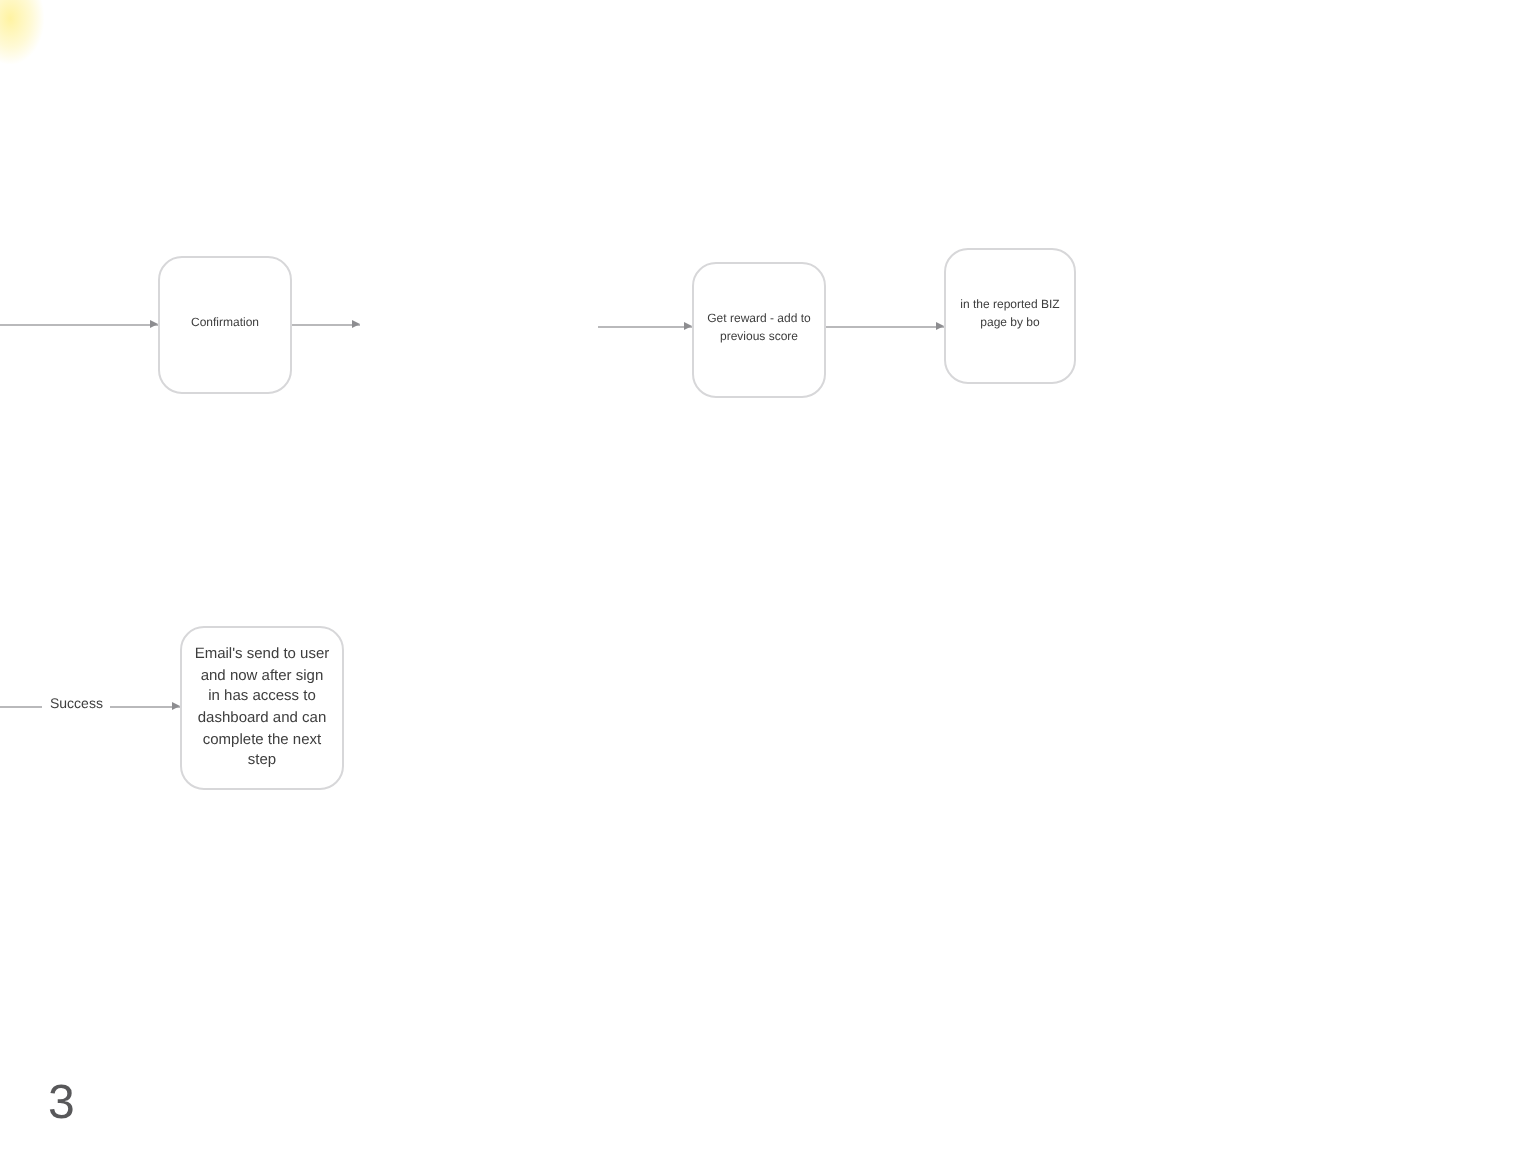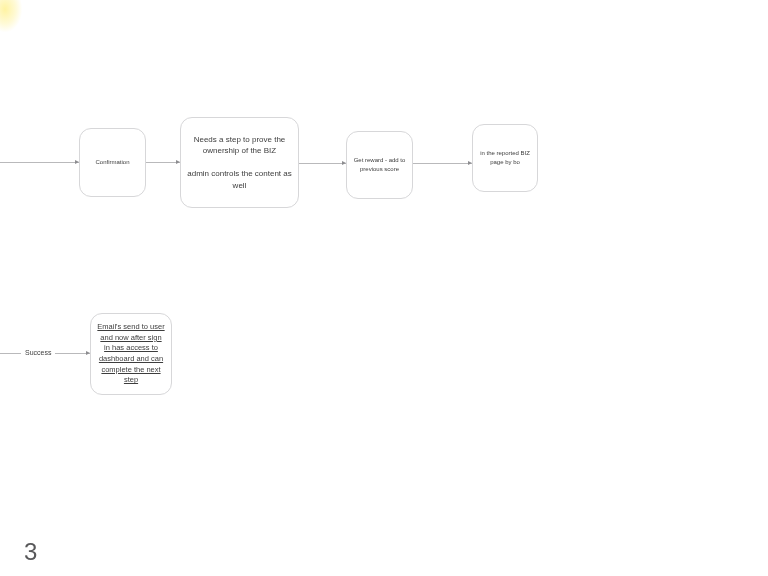--- a/index.html
+++ b/index.html
@@ -100,37 +100,30 @@
     <div class="edge" style="left: 299px; top: 163px; width: 47px;"></div>
     <div class="edge-cap" style="left: 342px; top: 161px;"></div>
     <div class="edge" style="left: 413px; top: 163px; width: 59px;"></div>
     <div class="edge-cap" style="left: 468px; top: 161px;"></div>
     <div class="edge" style="left: 0px; top: 353px; width: 90px;"></div>
     <div class="edge-cap" style="left: 86px; top: 351px;"></div>
     <div class="edge-label" style="left: 21px; top: 349px; font-size: 7px;">Success</div>
     <div class="node" style="left: 79px; top: 128px; width: 67px; height: 69px;">
       <span class="node-text" style="font-size: 6px;">Confirmation</span>
     </div>
-    <div class="node" style="left: 180px; top: 117px; width: 119px; height: 91px;">
-      <span class="node-text" style="font-size: 8px;">Needs a step to prove the
-ownership of the BIZ
-
-admin controls the content as
-well</span>
-    </div>
     <div class="node" style="left: 346px; top: 131px; width: 67px; height: 68px;">
       <span class="node-text" style="font-size: 6px;">Get reward - add to
 previous score</span>
     </div>
     <div class="node" style="left: 472px; top: 124px; width: 66px; height: 68px;">
       <span class="node-text" style="font-size: 6px;">in the reported BIZ
 page by bo</span>
     </div>
     <div class="node" style="left: 90px; top: 313px; width: 82px; height: 82px;">
-      <span class="node-text" style="font-size: 7.5px; text-decoration: underline;">Email's send to user
+      <span class="node-text" style="font-size: 7.5px;">Email's send to user
 and now after sign
 in has access to
 dashboard and can
 complete the next
 step</span>
     </div>
     <div class="page-number" style="left: 24px; top: 540px; font-size: 24px;">3</div>
   </div>
 
 </body></html>

